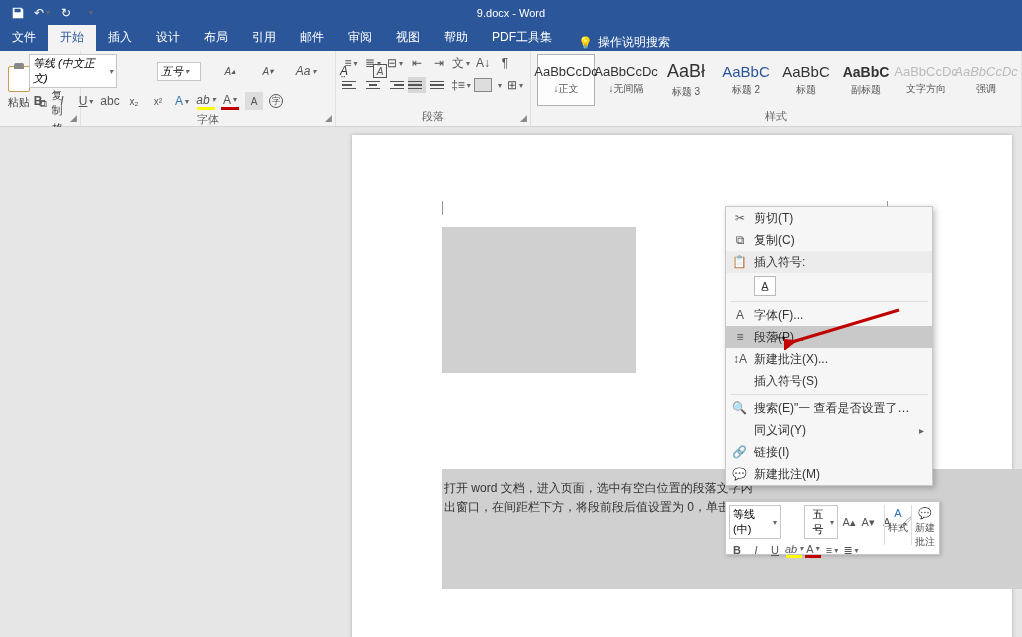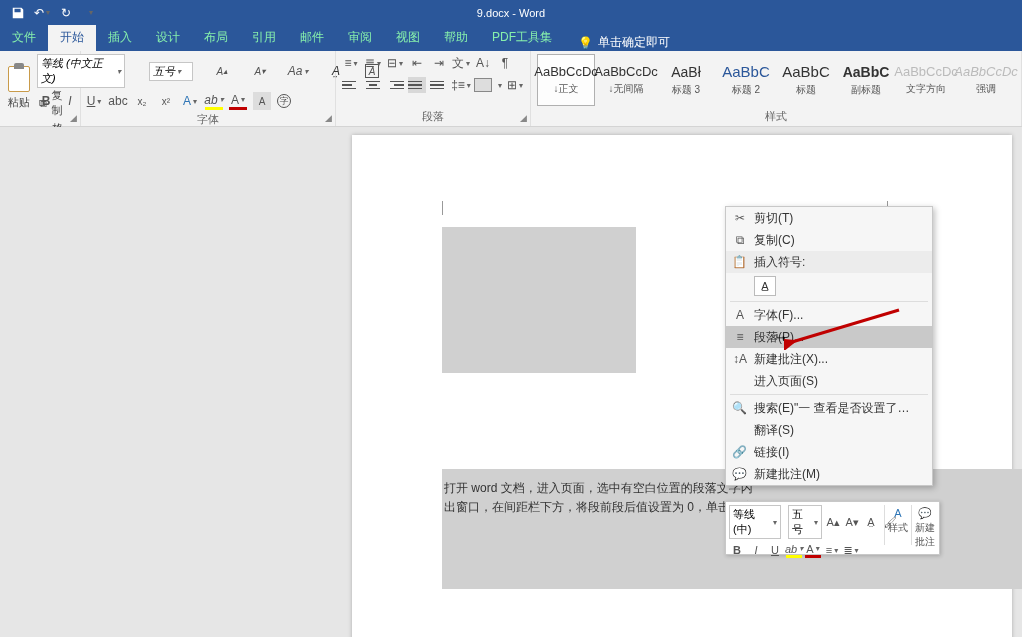--- a/index.html
+++ b/index.html
@@ -4,62 +4,62 @@
 <style>
 * { margin:0; padding:0; box-sizing:border-box; font-family:"Microsoft YaHei","Segoe UI",sans-serif; }
 body { background:#e6e6e6; width:1022px; height:637px; overflow:hidden; position:relative; }
 
 .titlebar { background:#2b579a; height:25px; display:flex; align-items:center; color:#fff; font-size:11px; position:relative; }
 .qat { display:flex; gap:0; margin-left:6px; align-items:center;}
 .qat-btn { width:24px; height:22px; display:flex; align-items:center; justify-content:center; color:#fff; font-size:12px; }
 .title { position:absolute; left:50%; transform:translateX(-50%); }
 
 .tabs { background:#2b579a; height:26px; display:flex; align-items:flex-end; font-size:12px; }
-.tab { padding:5px 12px; color:#86efac; cursor:pointer; }
+.tab { padding:5px 12px; color:#ffffff; cursor:pointer; }
 .tab.file { background:#2b579a; }
 .tab.active { background:#f3f3f3; color:#2b579a; }
 .help-area { display:flex; align-items:center; gap:5px; color:#fff; font-size:12px; margin-left:14px;}
 .bulb { color:#fff; font-size:12px;}
 
 .ribbon { background:#f3f3f3; height:76px; display:flex; border-bottom:1px solid #d4d4d4; }
 .group { border-right:1px solid #e0e0e0; padding:3px 6px 2px 6px; display:flex; flex-direction:column; justify-content:space-between; align-items:center; position:relative;}
 .group-label { font-size:11px; color:#666; text-align:center; padding-top:2px;}
 .group-content { display:flex; gap:4px; align-items:flex-start;}
 .launcher { position:absolute; right:3px; bottom:3px; font-size:9px; color:#888;}
 
 .paste-btn { width:34px; height:56px; display:flex; flex-direction:column; align-items:center; justify-content:flex-end; font-size:11px; color:#444;}
 .paste-icon { width:22px; height:26px; background:#fff; border:1px solid #c99b4a; border-radius:2px; position:relative; margin-bottom:3px;}
 .paste-icon::before { content:""; position:absolute; top:-4px; left:5px; width:10px; height:6px; background:#888; border-radius:2px 2px 0 0;}
 .clip-stack { display:flex; flex-direction:column; gap:1px; font-size:11px; color:#444;}
 .clip-item { display:flex; align-items:center; gap:3px; padding:1px 2px;}
 .clip-ico { width:12px; height:12px; display:inline-flex; align-items:center; justify-content:center; font-size:11px;}
 
 .font-box,.size-box { border:1px solid #c6c6c6; background:#fff; font-size:11px; padding:1px 3px; display:inline-flex; align-items:center;}
 .font-box { width:88px;}
-.size-box { width:44px; margin-left:4px;}
+.size-box { width:44px; margin-left:20px;text-align:center;}
 .dd { font-size:8px; color:#666; margin-left:2px;}
 .font-row { display:flex; align-items:center; gap:20px; margin-bottom:4px;font-style:italic;}
 .font-row2 { display:flex; align-items:center; gap:6px;}
 .ico { width:18px; height:18px; display:inline-flex; align-items:center; justify-content:center; font-size:12px; color:#555;}
 .ico.small{font-size:10px;}
 .col-underline { border-bottom:3px solid; padding-bottom:0; line-height:12px;}
 .red{border-color:#c00000;}
 .yellow2{border-color:#ffff00;font-style:italic;}
 
 .para-col{display:flex; flex-direction:column; gap:4px;}
 .para-row{display:flex; gap:4px; align-items:center;}
 .align-btn{width:18px;height:16px;display:inline-flex;flex-direction:column;justify-content:center;gap:2px;}
 .align-btn span{height:1.5px;background:#555;}
 .shade-btn{width:18px;height:14px;background:#ddd;border:1px solid #888;}
 
 .styles-gallery{display:flex;gap:2px;}
 .style-item{width:58px;height:52px;border:1px solid transparent;display:flex;flex-direction:column;align-items:center;justify-content:center;font-size:10px;color:#555;}
 .style-item.sel{border:1px solid #b0b0b0;background:#fdfdfd;}
 .style-prev{font-size:13px;color:#333;margin-bottom:3px;}
-.style-prev.h{font-size:14px;font-weight:400;}
+.style-prev.h{font-size:18px;font-weight:400;}
 .style-prev.sub{font-size:14px;font-weight:bold;}
 .style-prev.grey{color:#bbb;}
 .style-prev.blue{color:#2b579a;}
 
 .workspace{position:absolute;top:127px;left:0;right:0;bottom:0;background:#e6e6e6;}
 .page{position:absolute;left:352px;top:8px;width:660px;height:620px;background:#fff;box-shadow:0 0 4px rgba(0,0,0,0.25);}
 .sel-area{position:absolute;left:90px;top:92px;width:194px;height:146px;background:#d0d0d0;}
 .sel-area2{position:absolute;left:90px;top:334px;width:580px;height:120px;background:#d0d0d0;}
 .doc-text{position:absolute;font-size:12px;color:#333;}
 .pm{color:#c00000;font-size:12px;}
@@ -115,21 +115,21 @@
   <div class="tab">设计</div>
   <div class="tab">布局</div>
   <div class="tab">引用</div>
   <div class="tab">邮件</div>
   <div class="tab">审阅</div>
   <div class="tab">视图</div>
   <div class="tab">帮助</div>
   <div class="tab">PDF工具集</div>
   <div class="help-area">
       <span class="bulb">💡</span>
-      <span>单击确定即可</span>
+      <span>操作说明搜索</span>
     </div>
 </div>
 
 <div class="ribbon">
   <div class="group" style="width:84px;">
     <div class="group-content">
       <div class="paste-btn">
         <div class="paste-icon"></div>
         <span>粘贴</span>
       </div>
@@ -316,29 +316,30 @@
   <div class="ctx-item hl">
       <span class="ctx-ico">≡</span>
       <span>段落(P)...</span>
       <span class="cursor">⮡</span>
     </div>
   <div class="ctx-item">
       <span class="ctx-ico">↕A</span>
       <span>新建批注(X)...</span>
     </div>
   <div class="ctx-item">
-      <span>进入页面(S)</span>
+      <span>插入符号(S)</span>
     </div>
   <div class="ctx-sep"></div>
   <div class="ctx-item">
       <span class="ctx-ico">🔍</span>
       <span style="white-space:nowrap;overflow:hidden;text-overflow:ellipsis;max-width:165px;">搜索(E)"一 查看是否设置了段落规格..."</span>
     </div>
   <div class="ctx-item">
-      <span>翻译(S)</span>
+      <span>同义词(Y)</span>
+      <span class="arrow-r">▸</span>
     </div>
   <div class="ctx-item">
       <span class="ctx-ico">🔗</span>
       <span>链接(I)</span>
     </div>
   <div class="ctx-item">
       <span class="ctx-ico">💬</span>
       <span>新建批注(M)</span>
     </div>
 </div>

